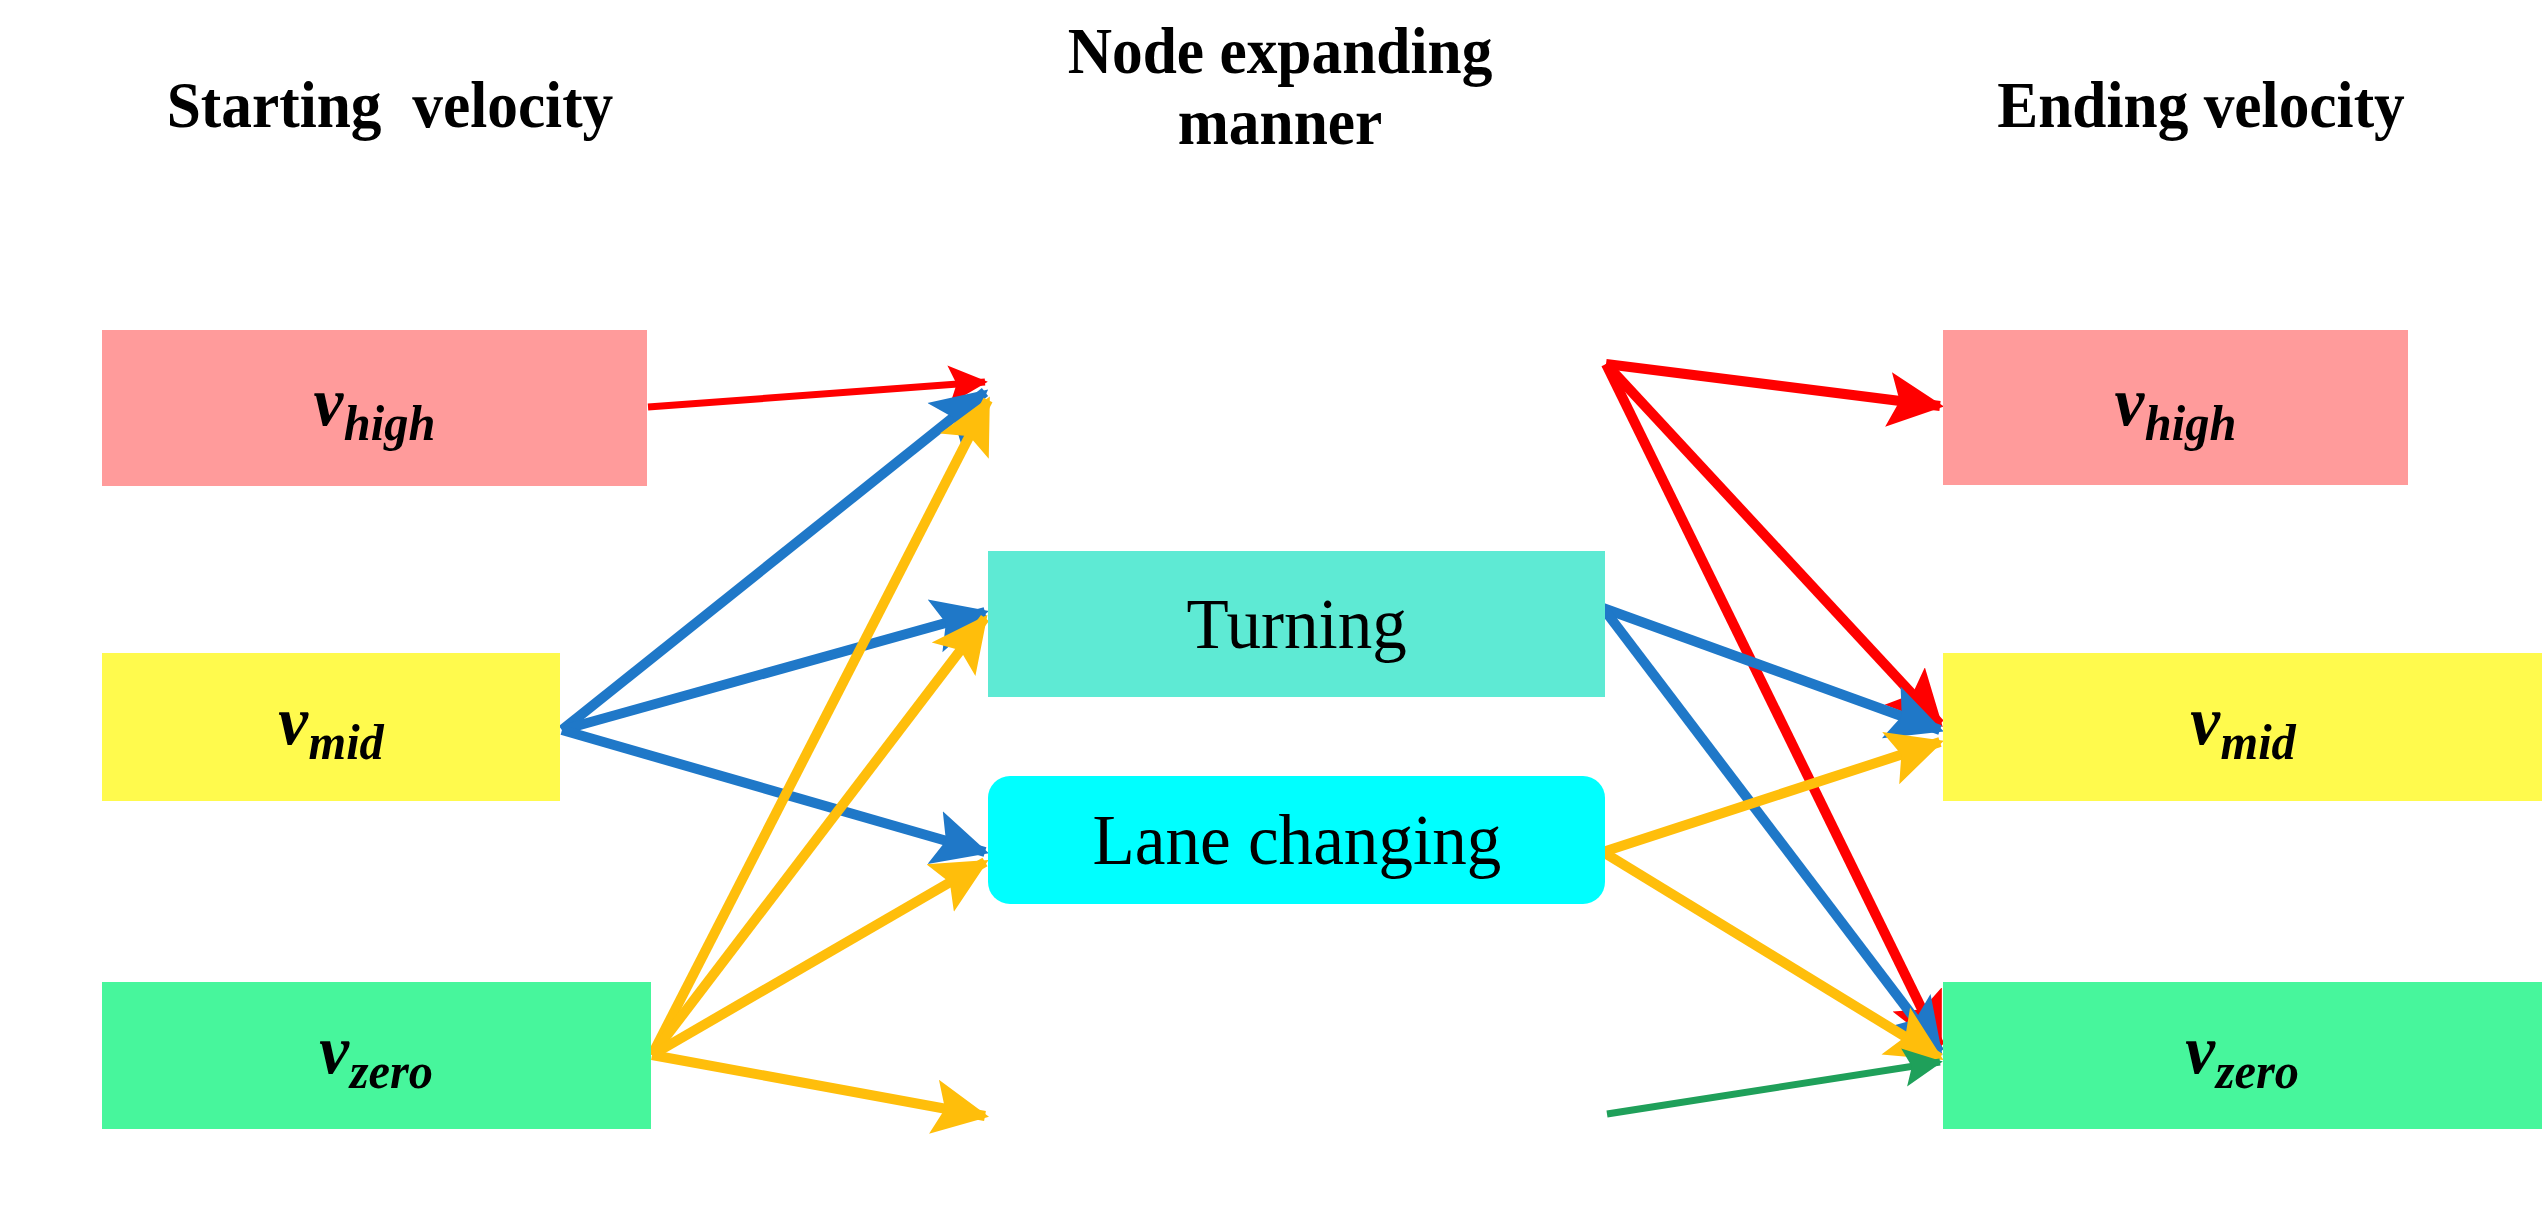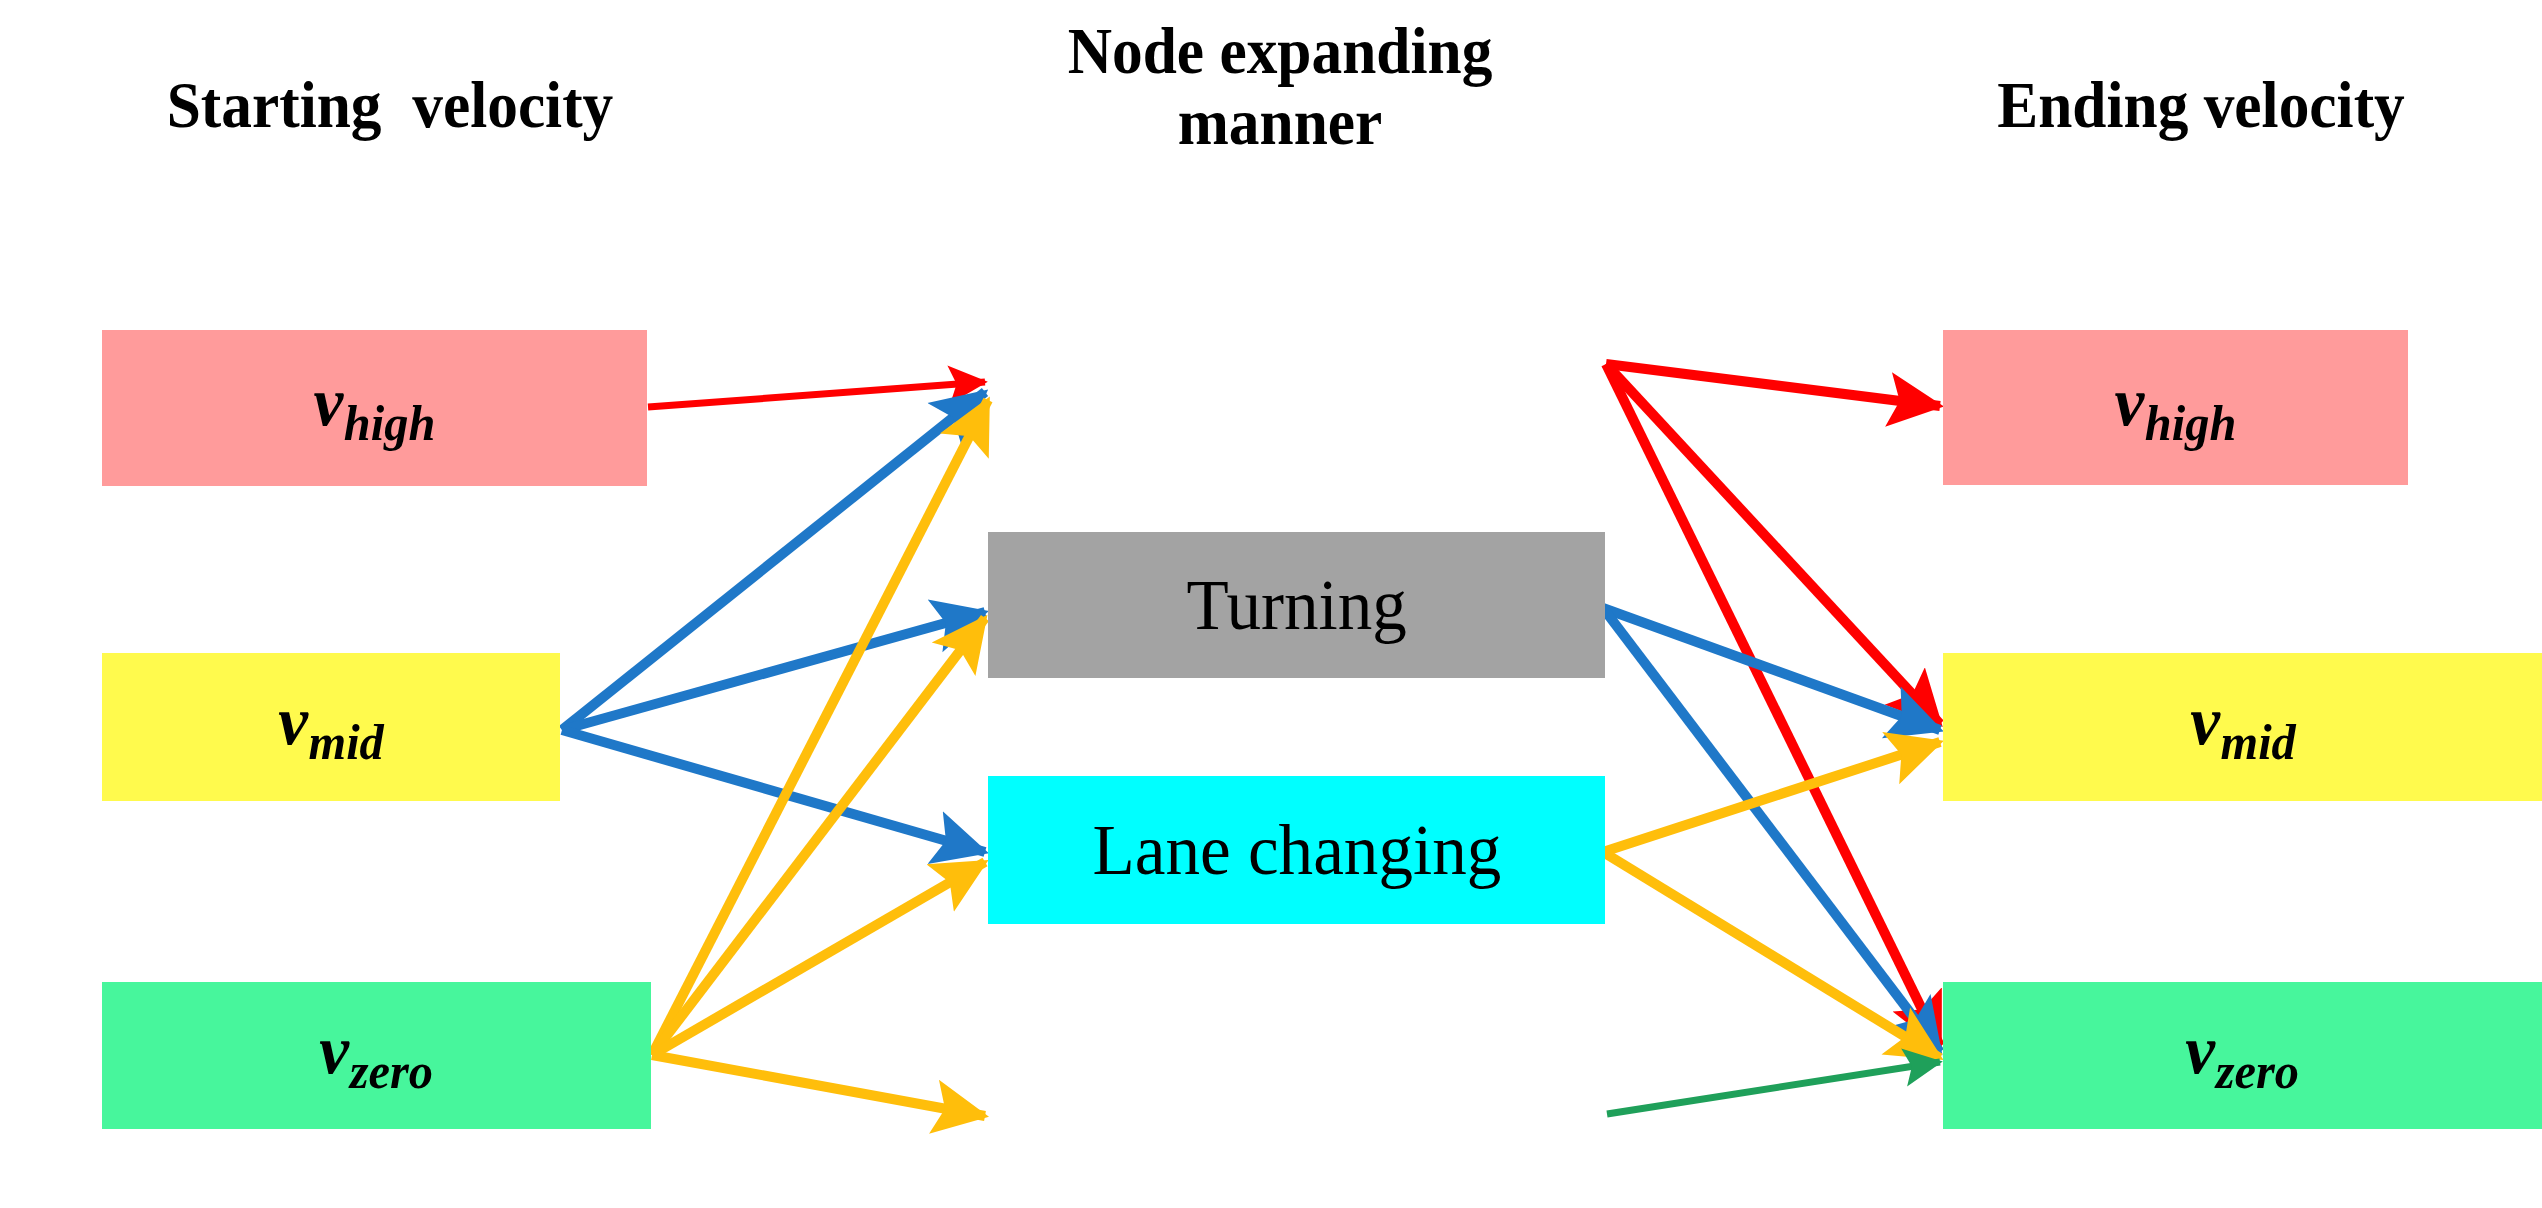--- a/index.html
+++ b/index.html
@@ -67,21 +67,21 @@
   #v-zero-start { left: 102px; top: 982px;  width: 549px; height: 147px; background: #47F69C; }
 
   
   #v-high-end { left: 1943px; top: 330px;  width: 465px; height: 155px; background: #FF9B9B; }
   #v-mid-end  { left: 1943px; top: 653px;  width: 599px; height: 148px; background: #FFFA4D; }
   #v-zero-end { left: 1943px; top: 982px;  width: 599px; height: 147px; background: #47F69C; }
 
   
   #n-going-straight { left: 988px; top: 288px;  width: 617px; height: 149px; background: #00FFFF; }
   #n-turning        { left: 988px; top: 532px;  width: 617px; height: 146px; background: #7FCBF9; }
-  #n-lane-changing  { left: 988px; top: 776px;  width: 617px; height: 148px; background: #00FFFF; }
+  #n-lane-changing  { left: 988px; top: 776px;  width: 617px; height: 128px; background: #00FFFF; border-radius: 22px; }
   #n-stop           { left: 988px; top: 1022px; width: 617px; height: 147px; background: #7FCBF9; }
 
   #edges {
     position: absolute;
     left: 0;
     top: 0;
     width: 2542px;
     height: 1208px;
     pointer-events: none;
   }
@@ -143,21 +143,21 @@
 
   <div class="node vel" id="v-mid-start" style="background: rgb(255, 250, 77);">
     <span class="label"><span>v</span><span class="sub">mid</span></span>
   </div>
 
   <div class="node vel" id="v-zero-start" style="background: rgb(71, 246, 156);">
     <span class="label"><span>v</span><span class="sub">zero</span></span>
   </div>
 
 
-  <div class="node" id="n-turning" style="background: #a3a3a3;">
+  <div class="node" id="n-turning" style="background: #5eead4; margin-top: 19px;">
     <span class="label">Turning</span>
   </div>
 
   <div class="node" id="n-lane-changing" style="background: rgb(0, 255, 255);">
     <span class="label">Lane changing</span>
   </div>
 
 
   <div class="node vel" id="v-high-end" style="background: rgb(255, 155, 155);">
     <span class="label"><span>v</span><span class="sub">high</span></span>

